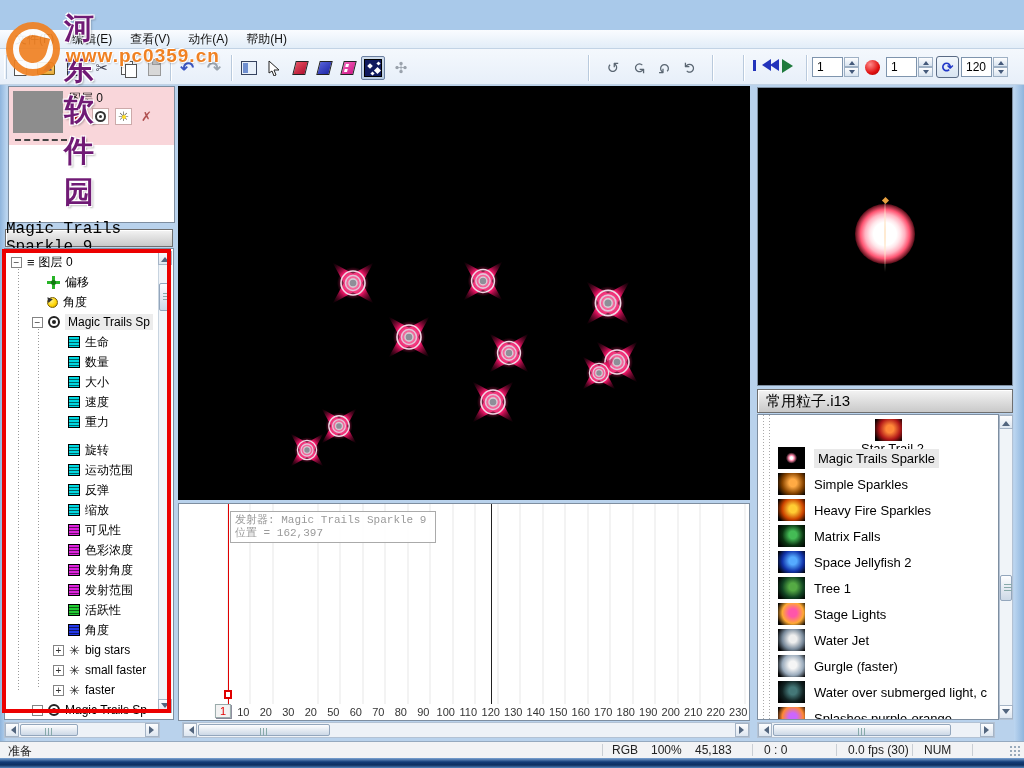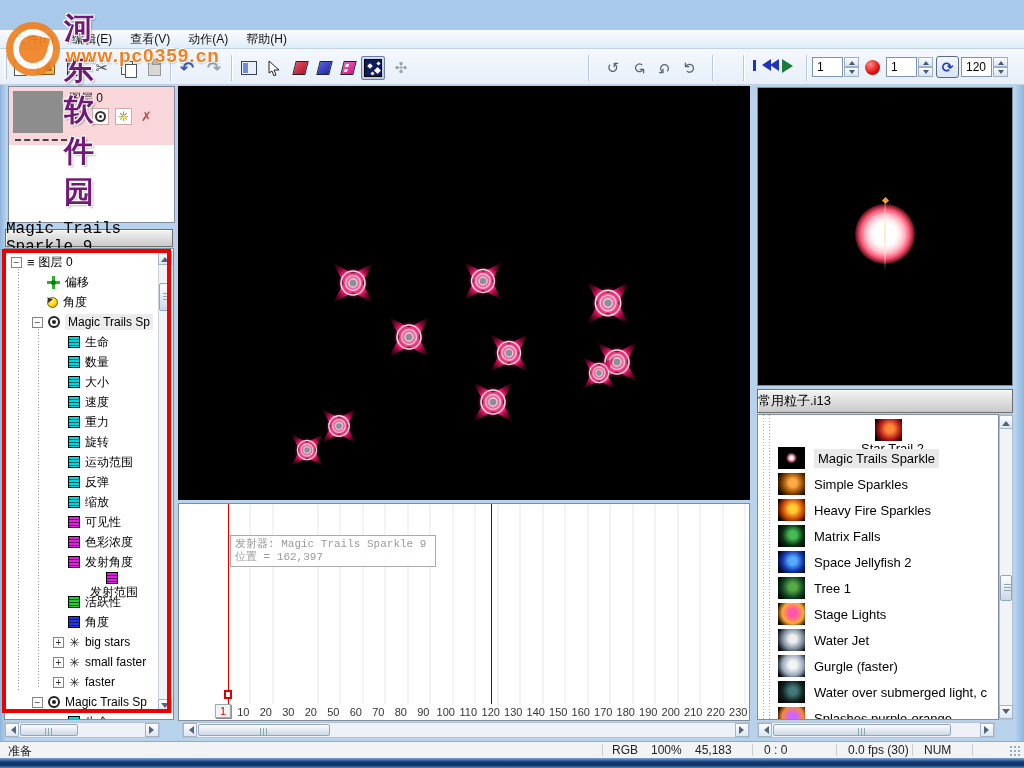--- a/index.html
+++ b/index.html
@@ -116,21 +116,21 @@
   .lemit::after { content:""; position:absolute; left:2px; top:2px; width:3px; height:3px; background:#333; border-radius:50%; }
   .lstar { color:#554; font-size:13px; position:relative; }
   .lstar::after { content:""; position:absolute; left:6px; top:6px; width:4px; height:4px; background:#ffe02a; border-radius:50%; }
   .dashes { position:absolute; left:6px; top:52px; width:52px; border-bottom:2px dashed #444; }
 
   
   .bar-header { position:absolute; height:18px; background:linear-gradient(#f4f4f4,#c9c9c9);
     border:1px solid #6f6f6f; box-shadow:1px 1px 0 #fff inset; font-size:16px; color:#000;
     display:flex; align-items:center; justify-content:center; }
   .emitter-header { left:5px; top:144px; width:168px; font-family:"Liberation Mono","DejaVu Sans Mono",monospace; }
-  .library-header { left:757px; top:304px; width:256px; height:24px; justify-content:flex-start; padding-left:0; font-size:13px; }
+  .library-header { left:757px; top:304px; width:256px; height:24px; justify-content:flex-start; padding-left:8px; font-size:15px; }
 
   
   .tree-panel { left:4px; top:163px; width:170px; height:472px; overflow:hidden; }
   .tree-rows { position:absolute; left:0; top:3px; width:155px; }
   .trow { position:relative; height:20px; display:flex; align-items:center; font-size:12px; color:#000;
     white-space:nowrap; }
   .trow .exp { width:11px; height:11px; border:1px solid #848484; background:#fff; font-size:10px; line-height:9px;
     text-align:center; margin-right:5px; flex:none; color:#333; }
   .trow .ticon { margin-right:5px; flex:none; display:flex; align-items:center; justify-content:center; }
   .t-layer { font-size:13px; font-weight:bold; color:#222; letter-spacing:-1px; }
@@ -176,21 +176,21 @@
 
   
   .timeline { left:178px; top:418px; width:572px; height:218px; overflow:hidden;
     background-image:repeating-linear-gradient(90deg, transparent 0 21.5px, #e6e6e6 21.5px 22.5px);
     background-position:4.5px 0; }
   .tl-redline { position:absolute; left:49px; top:0; width:1px; height:202px; background:#e00000; }
   .tl-handle { position:absolute; left:45px; top:186px; width:8px; height:9px; border:2px solid #e00000; background:#fff; }
   .tl-blackline { position:absolute; left:312px; top:0; width:1px; height:216px; background:#222; }
   .tl-tooltip { position:absolute; left:51px; top:7px; width:206px; height:32px; background:rgba(255,255,255,.92);
     border:1px solid #aaa; font-family:"Liberation Mono","DejaVu Sans Mono",monospace; font-size:11px;
-    color:#9a9a9a; padding:2px 4px; line-height:13px; white-space:nowrap;margin-top:24px; }
+    color:#9a9a9a; padding:2px 4px; line-height:13px; white-space:nowrap; }
   .ruler { position:absolute; left:0; top:200px; width:572px; height:18px; background:#fff; font-size:11px; color:#333; }
   .rlabel { position:absolute; top:2px; transform:translateX(-50%); }
   .rlabel.first { color:#e00000; border:1px solid #9aa; background:#f2f2f2; padding:0 4px; top:0; box-shadow:1px 1px 0 #889; }
 
   
   .preview { left:757px; top:2px; width:256px; height:299px; background:#000; overflow:hidden; }
   .glow { position:absolute; left:127px; top:146px; width:60px; height:60px; transform:translate(-50%,-50%);
     background:radial-gradient(circle, #ffffff 0 27%, #ffe6ea 36%, #ffb2c0 47%, #ff5572 58%, rgba(205,35,60,.45) 70%, rgba(110,10,30,0) 100%);
     border-radius:50%; }
   .glow::before { content:""; position:absolute; left:50%; top:-8px; width:2px; height:76px; margin-left:-1px;
@@ -438,21 +438,21 @@
             <span class="lbl">大小</span>
           </div>
           <div class="trow" style="padding-left: 63px;">
             <span class="ticon t-prop" style="background-color: rgb(0, 216, 224);"></span>
             <span class="lbl">速度</span>
           </div>
           <div class="trow" style="padding-left: 63px;">
             <span class="ticon t-prop" style="background-color: rgb(0, 216, 224);"></span>
             <span class="lbl">重力</span>
           </div>
-          <div class="trow" style="padding-left: 63px;">
+          <div class="trow" style="padding-left: 63px; margin-top: 8px;">
             <span class="ticon t-prop" style="background-color: rgb(0, 216, 224);"></span>
             <span class="lbl">旋转</span>
           </div>
           <div class="trow" style="padding-left: 63px;">
             <span class="ticon t-prop" style="background-color: rgb(0, 216, 224);"></span>
             <span class="lbl">运动范围</span>
           </div>
           <div class="trow" style="padding-left: 63px;">
             <span class="ticon t-prop" style="background-color: rgb(0, 216, 224);"></span>
             <span class="lbl">反弹</span>
@@ -466,21 +466,21 @@
             <span class="lbl">可见性</span>
           </div>
           <div class="trow" style="padding-left: 63px;">
             <span class="ticon t-prop" style="background-color: rgb(221, 34, 221);"></span>
             <span class="lbl">色彩浓度</span>
           </div>
           <div class="trow" style="padding-left: 63px;">
             <span class="ticon t-prop" style="background-color: rgb(221, 34, 221);"></span>
             <span class="lbl">发射角度</span>
           </div>
-          <div class="trow" style="padding-left: 63px; flex-direction: column;">
+          <div class="trow" style="padding-left: 63px;">
             <span class="ticon t-prop" style="background-color: rgb(221, 34, 221);"></span>
             <span class="lbl">发射范围</span>
           </div>
           <div class="trow" style="padding-left: 63px;">
             <span class="ticon t-prop" style="background-color: rgb(34, 204, 51);"></span>
             <span class="lbl">活跃性</span>
           </div>
           <div class="trow" style="padding-left: 63px;">
             <span class="ticon t-prop" style="background-color: rgb(36, 56, 232);"></span>
             <span class="lbl">角度</span>

